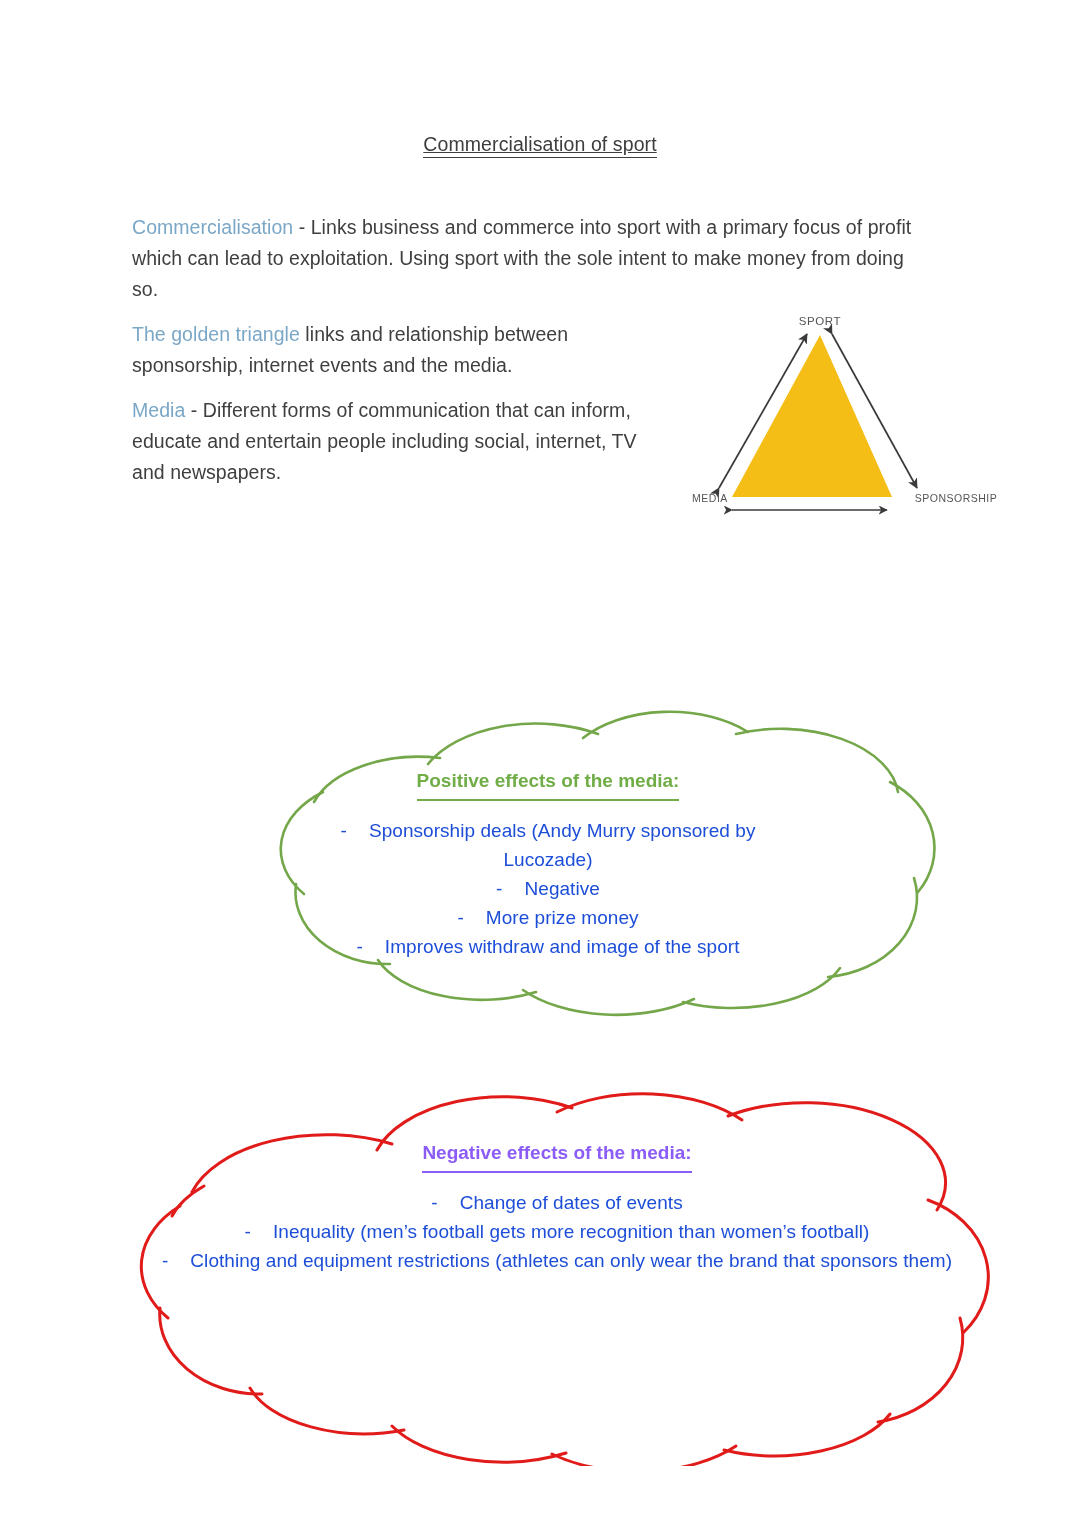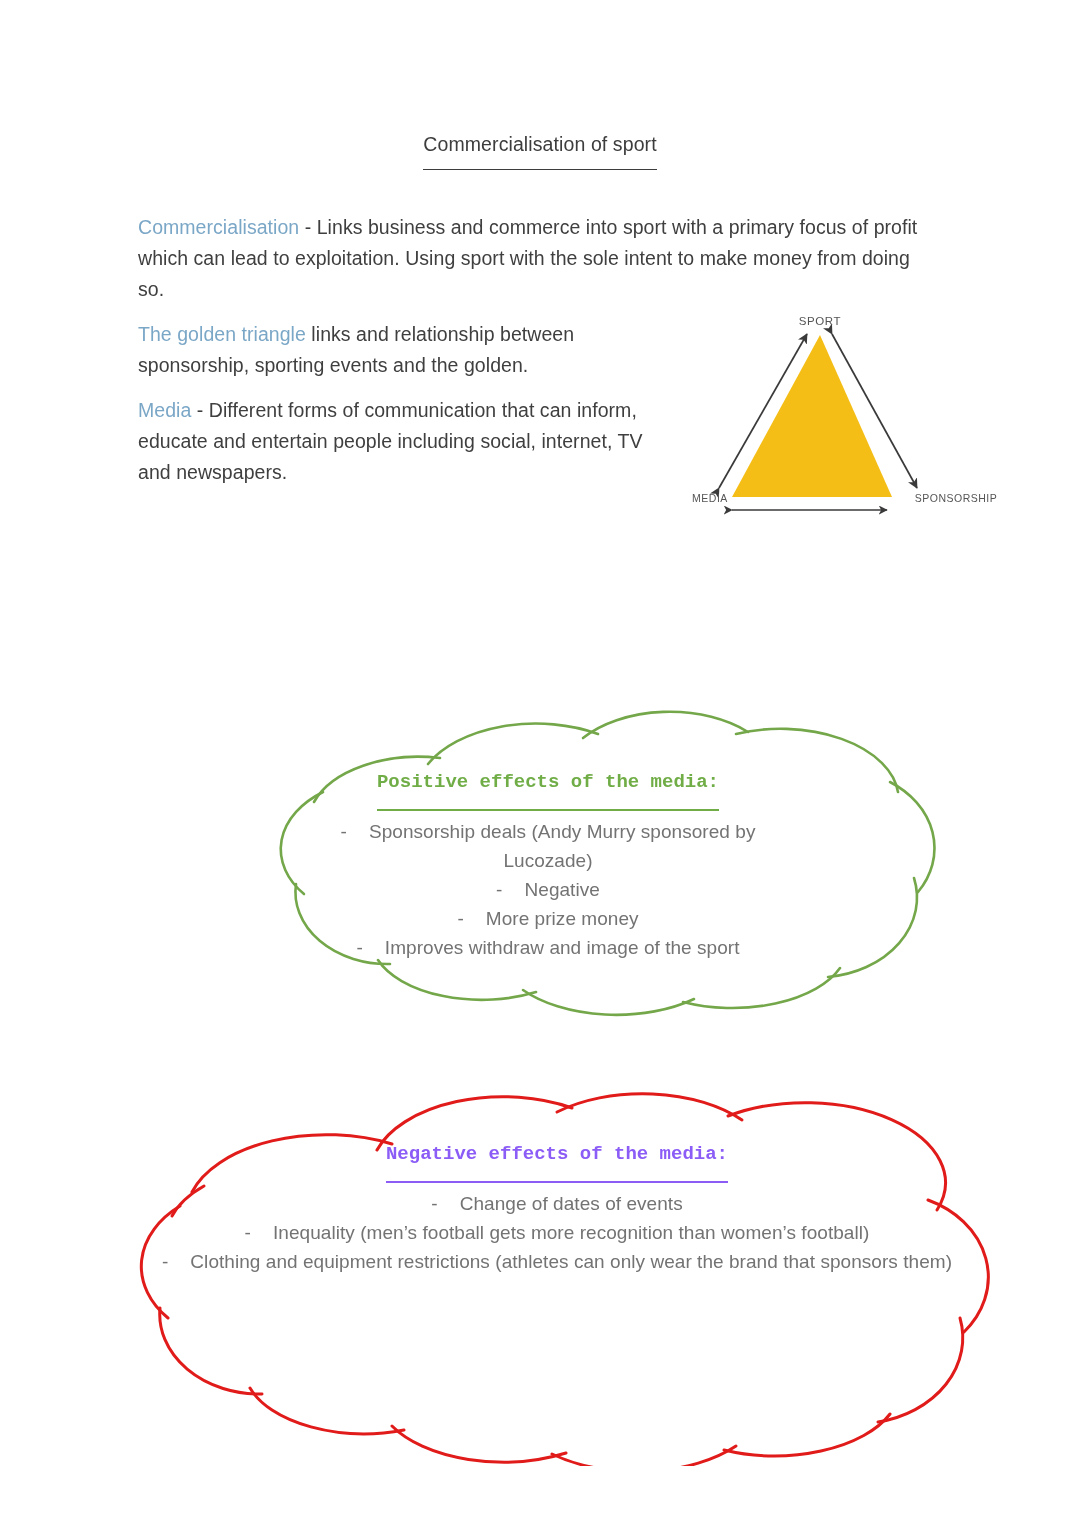--- a/index.html
+++ b/index.html
@@ -28,27 +28,28 @@
     top: 133px;
     left: 0;
     width: 1080px;
     text-align: center;
     font-size: 19.5px;
     color: #3d3d3d;
     letter-spacing: .1px;
   }
   #doc-title span {
     border-bottom: 1.3px solid #3d3d3d;
-    padding-bottom: 14px;
+    padding-bottom: 2px;
+    text-decoration: underline;
   }
 
   
   .defs {
     position: absolute;
-    left: 138px;
+    left: 132px;
     top: 212px;
     width: 800px;
   }
   .def-para {
     font-size: 19.5px;
     line-height: 31px;
     color: #3f3f3f;
     margin: 0 0 14px 0;
     letter-spacing: .05px;
   }
@@ -71,25 +72,25 @@
   .cloud svg { display: block; position: absolute; left: 0; top: 0; }
   .cloud-content {
     position: absolute;
     text-align: center;
   }
   .cloud-heading {
     font-weight: bold;
     font-size: 19px;
     margin: 0 0 24px 0;
   }
-  .cloud-heading span { border-bottom: 2px solid currentColor; padding-bottom: 16px; font-family: Liberation Mono, monospace; }
+  .cloud-heading span { border-bottom: 2px solid currentColor; padding-bottom: 8px; }
   .cloud-line {
     font-size: 19px;
     line-height: 29px;
-    color: #737373;
+    color: #1d4ed8;
     margin: 0;
     letter-spacing: .05px;
   }
   .bullet-dash { display: inline-block; }
   .bullet-gap { display: inline-block; width: 22px; }
 
   #cloud-positive { left: 128px; top: 672px; width: 830px; height: 350px; }
   #cloud-positive .cloud-content { left: 170px; top: 98px; width: 500px; }
   #cloud-positive .cloud-heading { color: #70ad47; }
 
@@ -106,21 +107,21 @@
     <span>Commercialisation of sport</span>
   </div>
 
   <div class="defs">
 
     <p class="def-para wide">
       <span class="term">Commercialisation</span><span> - Links business and commerce into sport with a primary focus of profit which can lead to exploitation. Using sport with the sole intent to make money from doing so.</span>
     </p>
 
     <p class="def-para narrow">
-      <span class="term">The golden triangle</span><span> links and relationship between sponsorship, sporting events and the golden.</span>
+      <span class="term">The golden triangle</span><span> links and relationship between sponsorship, internet events and the media.</span>
     </p>
 
     <p class="def-para narrow">
       <span class="term">Media</span><span> - Different forms of communication that can inform, educate and entertain people including social, internet, TV and newspapers.</span>
     </p>
 
 
 
   </div>
 

